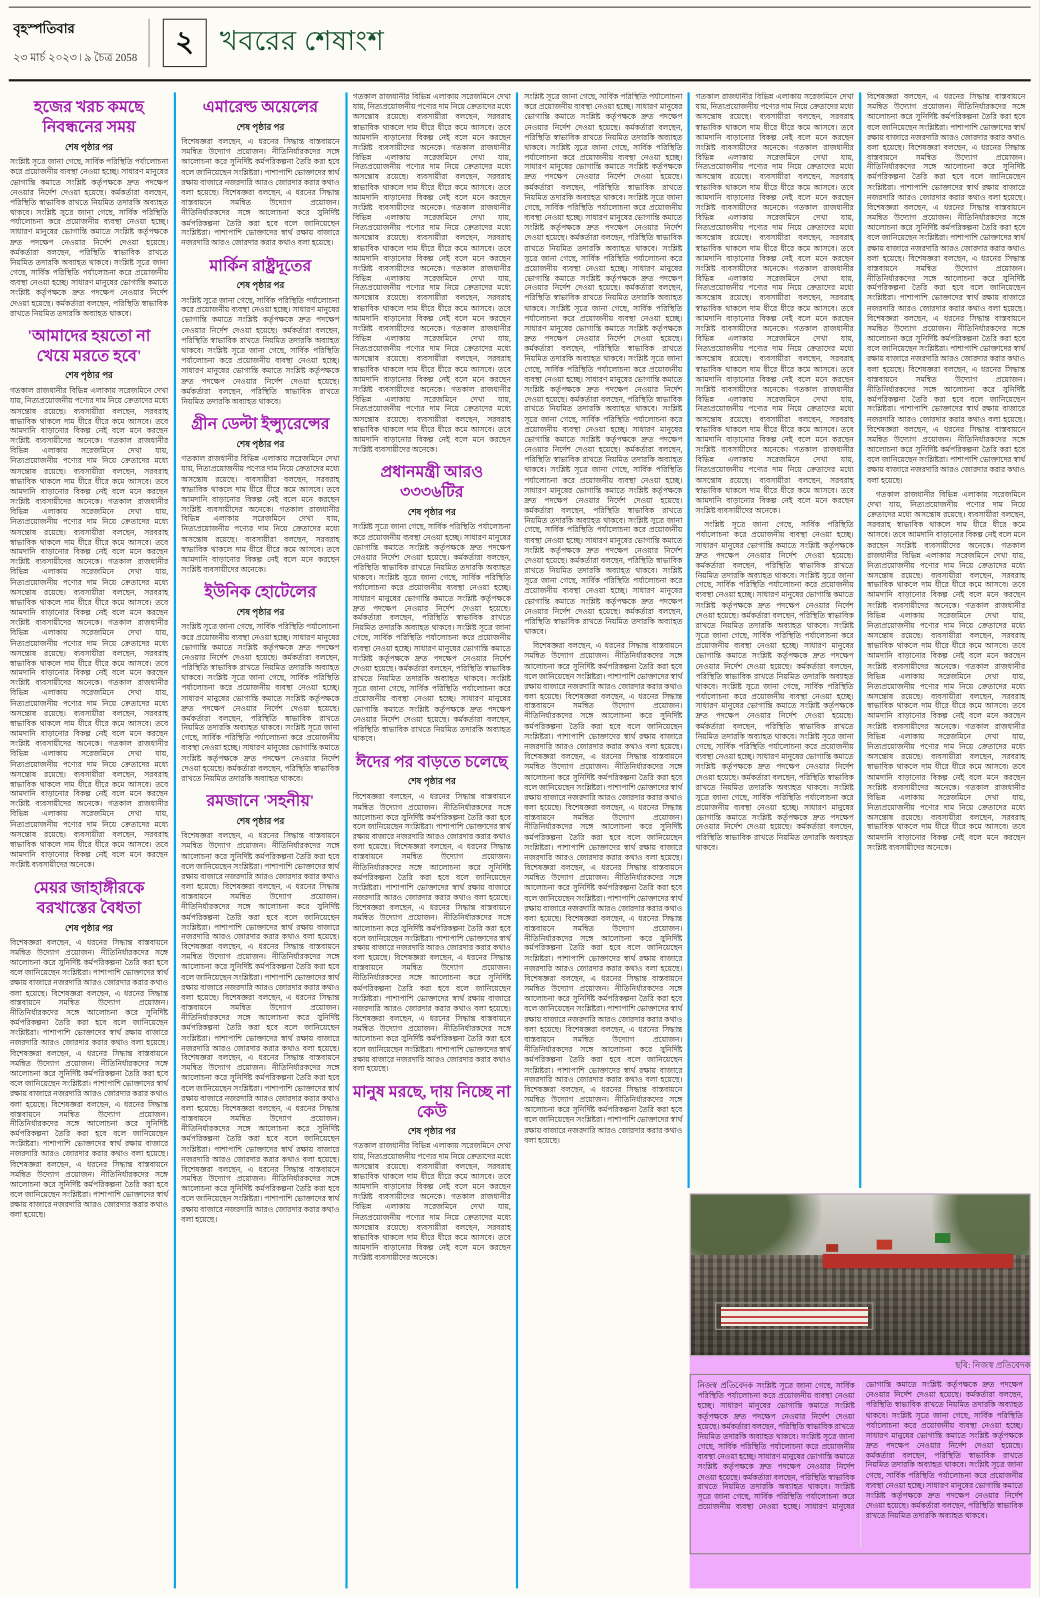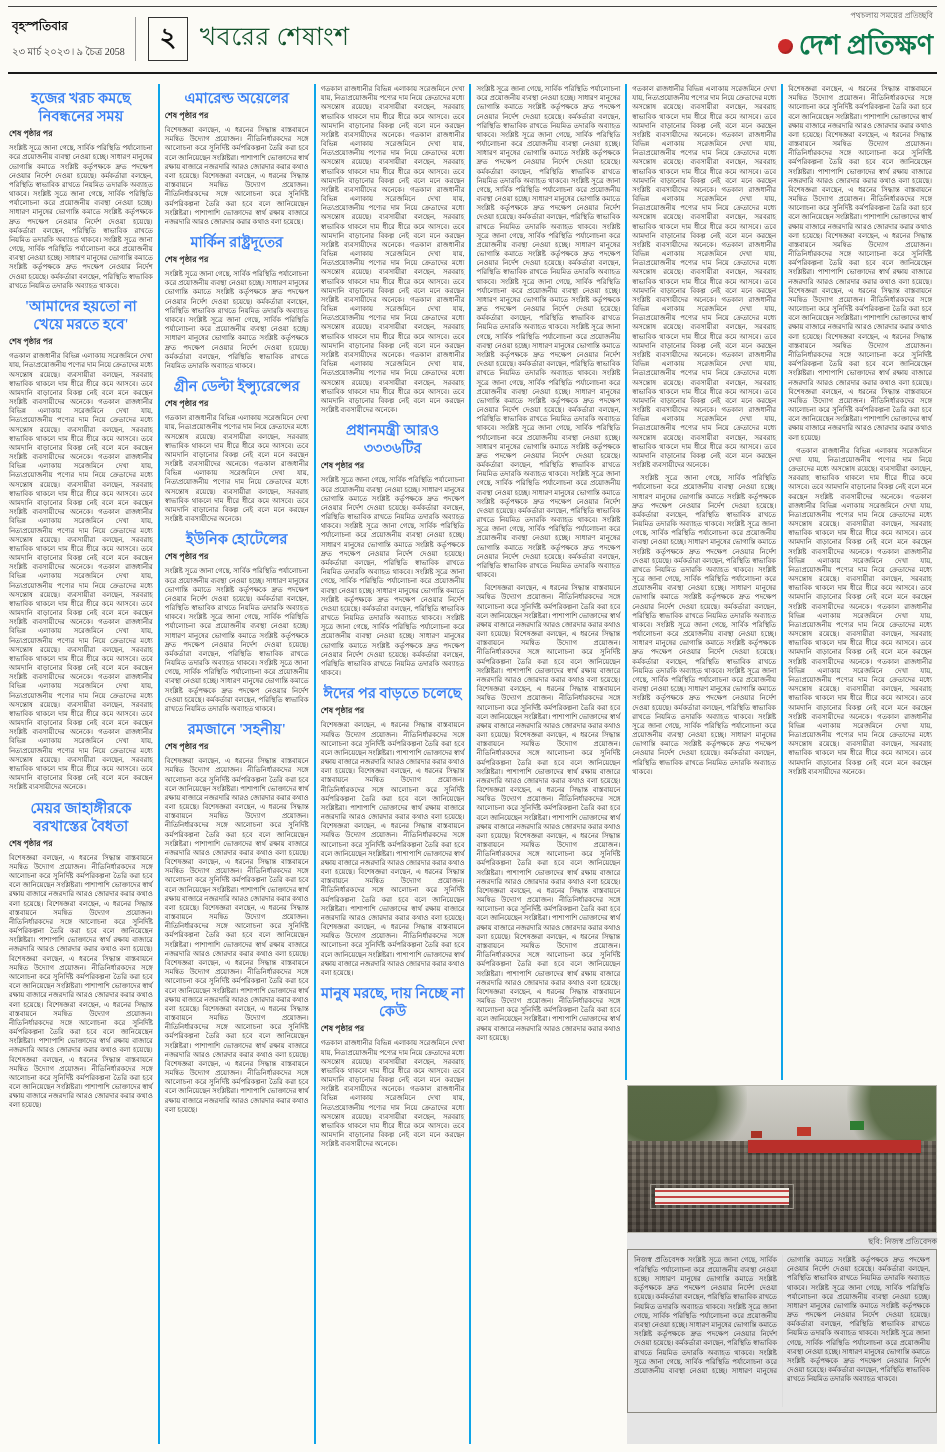--- a/index.html
+++ b/index.html
@@ -25,28 +25,28 @@
   .logo-mark { width:15px; height:15px; border-radius:50%; background:#cc2a2a; display:inline-block;
                box-shadow:inset -2px -2px 0 rgba(0,0,0,.15); }
 
   
   .cols { position:absolute; top:84px; left:8px; right:8px; height:1360px; display:flex; }
   .col { flex:1 1 0; padding:0 5px; border-left:2px solid #0ea5e9; overflow:hidden; }
   .col:first-child { border-left:none; padding-left:1px; }
   .col.short { height:996px; }
 
   .article { margin-bottom:7px; }
-  .headline { font-size:14.5px; font-weight:bold; color:#3b82f6; text-align:center;
+  .headline { font-size:14.5px; font-weight:bold; color:#a21caf; text-align:center;
               line-height:1.25; margin:5px 0 2px; }
-  .marker { font-size:8px; font-weight:bold; color:#222; margin-bottom:3px; }
+  .marker { font-size:8px; font-weight:bold; color:#222; text-align:center; margin-bottom:3px; }
   .body { font-size:6.9px; line-height:1.33; color:#1c1c1c; text-align:justify; word-break:break-word; }
   .body + .body { margin-top:4px; text-indent:8px; }
 
   
-  .photo-story { position:absolute; left:627px; top:1085px; width:310px; height:359px; background:#e5e5e5; }
+  .photo-story { position:absolute; left:627px; top:1085px; width:310px; height:359px; background:#f0abfc; }
   .photo { position:relative; height:148px; overflow:hidden;
            background:linear-gradient(#d2d1ca 0%, #b9b7af 42%, #8d887d 46%, #6e6a60 100%);
            border:1px solid #b5b3aa; }
   .ph-trees { position:absolute; top:-8px; height:60%; opacity:.85; }
   .ph-trees.t1 { left:-10px; width:42%; background:radial-gradient(ellipse at 35% 25%, #44572f 0 45%, transparent 72%); }
   .ph-trees.t2 { right:-10px; width:32%; background:radial-gradient(ellipse at 65% 25%, #4d6038 0 45%, transparent 72%); }
   .ph-crowd { position:absolute; left:0; right:0; bottom:0; height:62%;
               background:
                 repeating-linear-gradient(90deg, rgba(25,18,12,.38) 0 4px, rgba(95,85,74,.22) 4px 8px),
                 repeating-linear-gradient(0deg, rgba(0,0,0,.18) 0 3px, transparent 3px 7px),
@@ -73,27 +73,20 @@
 
 <div class="page">
 
   <header class="masthead">
     <div class="mh-date">
       <div class="mh-day">বৃহস্পতিবার</div>
       <div class="mh-dateline">২৩ মার্চ ২০২৩ ৷ ৯ চৈত্র 2058</div>
     </div>
     <div class="mh-pagenum">২</div>
     <h1 class="mh-section">খবরের শেষাংশ</h1>
-    <div class="mh-logo">
-      <div class="mh-tagline">পথচলায় সময়ের প্রতিচ্ছবি</div>
-      <div class="mh-paper">
-        <span class="logo-mark"></span>
-        <span>দেশ প্রতিক্ষণ</span>
-      </div>
-    </div>
   </header>
 
   <main class="cols">
 
     <section class="col">
       <article class="article">
         <h2 class="headline">হজের খরচ কমছে নিবন্ধনের সময়</h2>
         <div class="marker">শেষ পৃষ্ঠার পর</div>
         <p class="body">সংশ্লিষ্ট সূত্রে জানা গেছে, সার্বিক পরিস্থিতি পর্যালোচনা করে প্রয়োজনীয় ব্যবস্থা নেওয়া হচ্ছে। সাধারণ মানুষের ভোগান্তি কমাতে সংশ্লিষ্ট কর্তৃপক্ষকে দ্রুত পদক্ষেপ নেওয়ার নির্দেশ দেওয়া হয়েছে। কর্মকর্তারা বলছেন, পরিস্থিতি স্বাভাবিক রাখতে নিয়মিত তদারকি অব্যাহত থাকবে। সংশ্লিষ্ট সূত্রে জানা গেছে, সার্বিক পরিস্থিতি পর্যালোচনা করে প্রয়োজনীয় ব্যবস্থা নেওয়া হচ্ছে। সাধারণ মানুষের ভোগান্তি কমাতে সংশ্লিষ্ট কর্তৃপক্ষকে দ্রুত পদক্ষেপ নেওয়ার নির্দেশ দেওয়া হয়েছে। কর্মকর্তারা বলছেন, পরিস্থিতি স্বাভাবিক রাখতে নিয়মিত তদারকি অব্যাহত থাকবে। সংশ্লিষ্ট সূত্রে জানা গেছে, সার্বিক পরিস্থিতি পর্যালোচনা করে প্রয়োজনীয় ব্যবস্থা নেওয়া হচ্ছে। সাধারণ মানুষের ভোগান্তি কমাতে সংশ্লিষ্ট কর্তৃপক্ষকে দ্রুত পদক্ষেপ নেওয়ার নির্দেশ দেওয়া হয়েছে। কর্মকর্তারা বলছেন, পরিস্থিতি স্বাভাবিক রাখতে নিয়মিত তদারকি অব্যাহত থাকবে।</p>
       </article>

